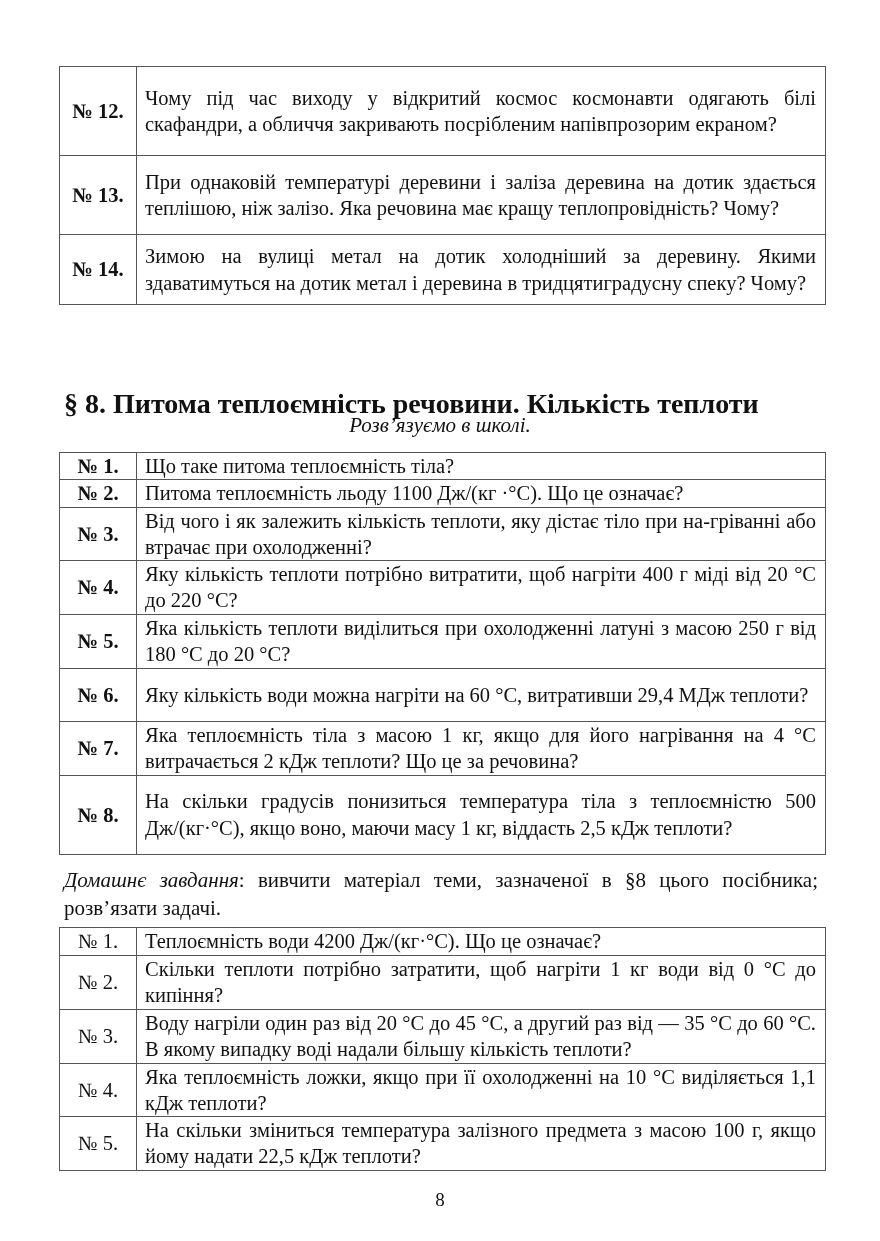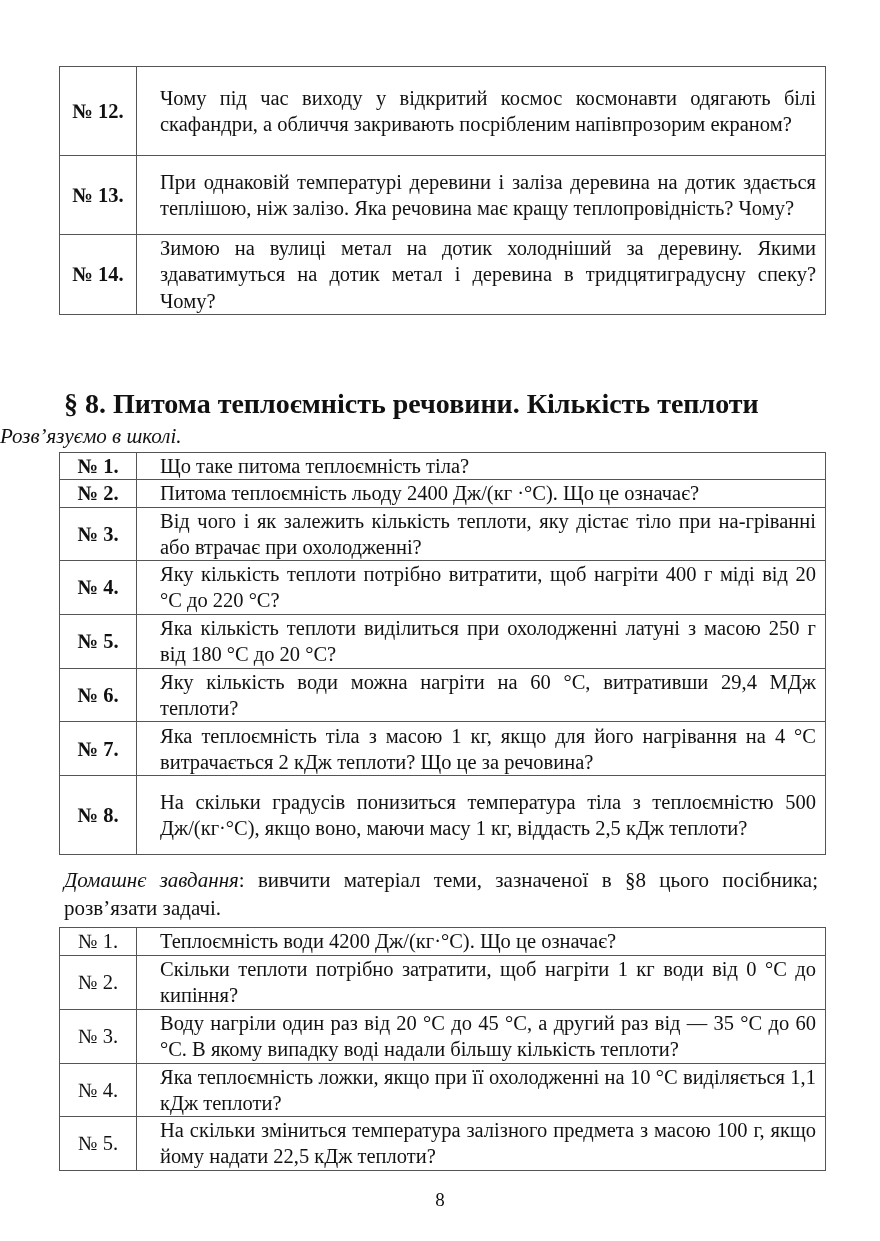--- a/index.html
+++ b/index.html
@@ -1,27 +1,27 @@
 <!DOCTYPE html>
 <html><head>
 <meta charset="utf-8">
 <style>
   html, body { margin: 0; padding: 0; background: #ffffff; }
   body { width: 880px; height: 1241px; position: relative; overflow: hidden;
          font-family: "Liberation Serif", "DejaVu Serif", serif; color: #111; }
   .tbl { position: absolute; left: 59px; width: 767px; border-collapse: collapse; table-layout: fixed; }
-  .tbl td { border: 1.3px solid #555; padding: 0 9px 0 23px; vertical-align: middle;
+  .tbl td { border: 1.3px solid #555; padding: 0 9px 0 8px; vertical-align: middle;
             font-size: 20.5px; line-height: 26.3px; text-align: justify; text-align-last: left; }
   .tbl td.num { width: 64px; text-align: center; text-align-last: center; padding: 0 6px; }
   .tbl.bold-num td.num { font-weight: bold; }
   .t1 { top: 66px; }
   .t2 { top: 452px; }
   .t3 { top: 927px; }
   .heading { position: absolute; left: 64px; top: 388px; font-weight: bold; font-size: 28px; margin: 0; }
-  .subheading { position: absolute; left: 0; width: 880px; top: 424px; text-align: left;
+  .subheading { position: absolute; left: 0; width: 880px; top: 413px; text-align: center;
                 font-style: italic; font-size: 21px; }
   .homework { position: absolute; left: 64px; width: 754px; top: 866px; font-size: 21px;
               line-height: 28px; text-align: justify; }
   .homework .label { font-style: italic; font-family: Liberation Serif, serif; }
   .page-num { position: absolute; left: 0; width: 880px; top: 1189px; text-align: center; font-size: 19px; }
 </style>
 </head>
 <body>
 
 <table class="tbl t1 bold-num">
@@ -45,21 +45,21 @@
 <div class="subheading">Розв’язуємо в школі.</div>
 
 <table class="tbl t2 bold-num">
   <tbody>
       <tr style="height:27px">
     <td class="num">№ 1.</td>
     <td>Що таке питома теплоємність тіла?</td>
   </tr>
   <tr style="height:26px">
     <td class="num">№ 2.</td>
-    <td>Питома теплоємність льоду 2400 Дж/(кг ·°С). Що це означає?</td>
+    <td>Питома теплоємність льоду 1100 Дж/(кг ·°С). Що це означає?</td>
   </tr>
   <tr style="height:53px">
     <td class="num">№ 3.</td>
     <td>Від чого і як залежить кількість теплоти, яку дістає тіло при на-гріванні або втрачає при охолодженні?</td>
   </tr>
   <tr style="height:53px">
     <td class="num">№ 4.</td>
     <td>Яку кількість теплоти потрібно витратити, щоб нагріти 400 г міді від 20 °С до 220 °С?</td>
   </tr>
   <tr style="height:54px">

